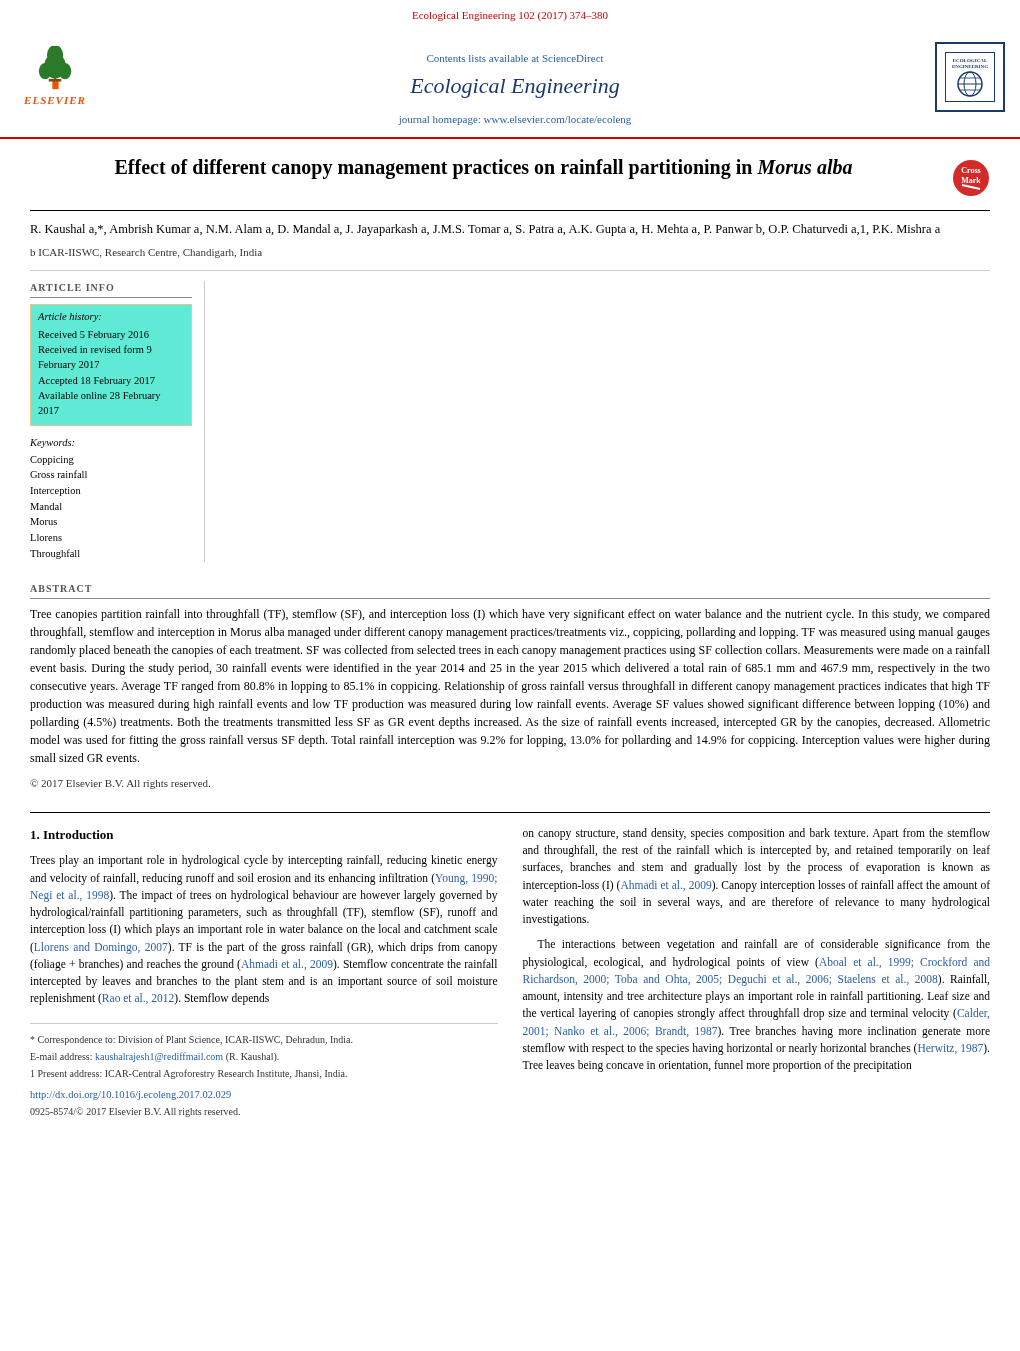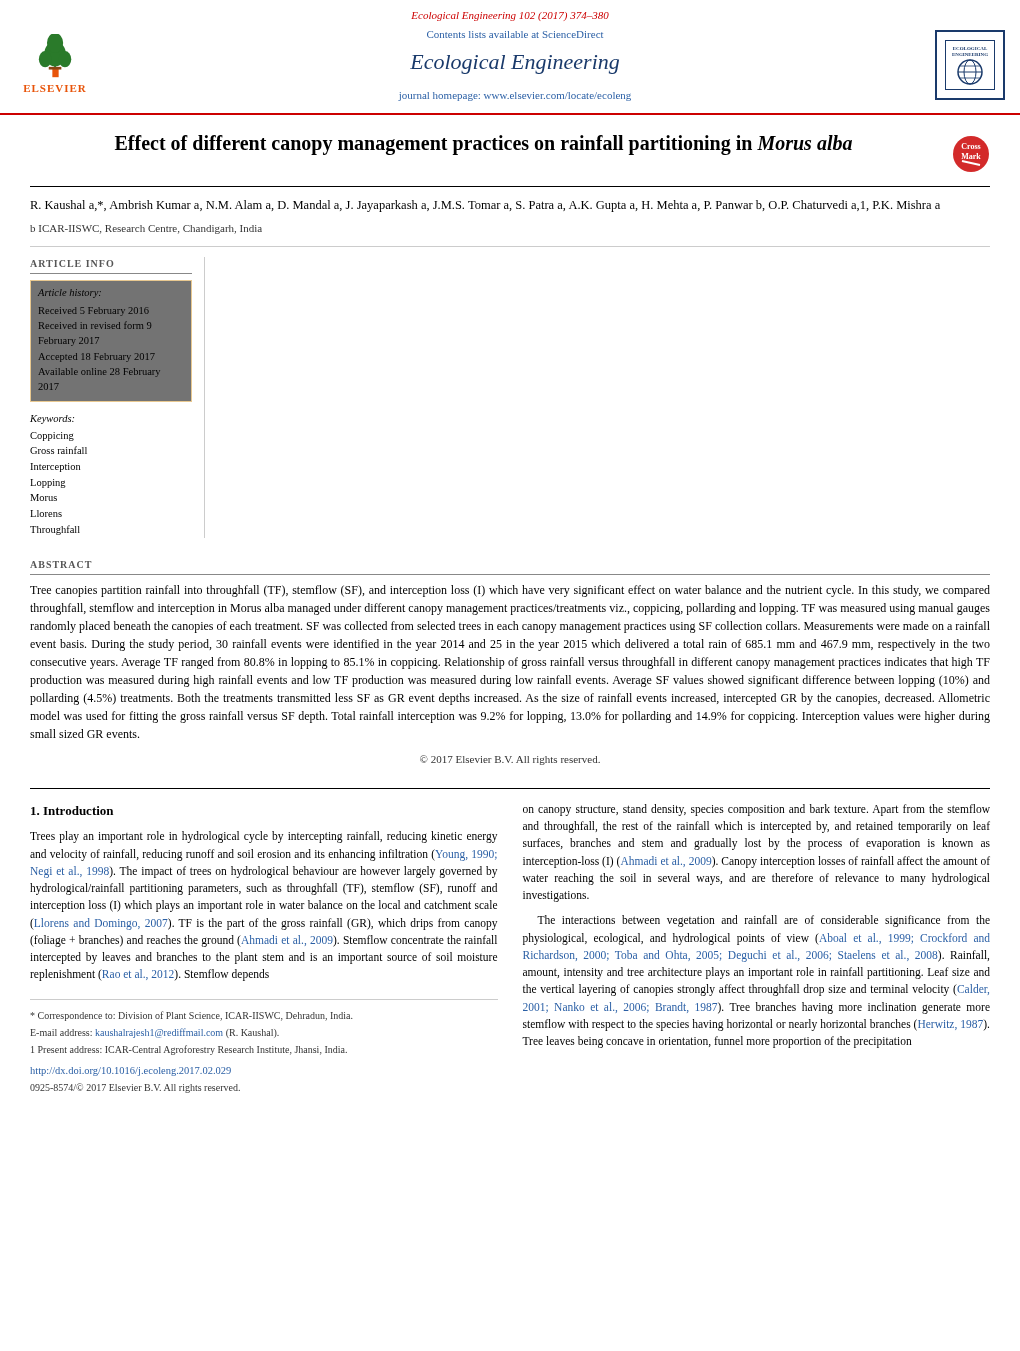--- a/index.html
+++ b/index.html
@@ -22,20 +22,21 @@
       display: flex;
       align-items: center;
       justify-content: space-between;
       padding: 0 15px 6px 15px;
     }
     .elsevier-logo {
       display: flex;
       flex-direction: column;
       align-items: center;
       width: 80px;
+      font-style: italic;
     }
     .elsevier-tree {
       width: 55px;
       height: 45px;
     }
     .elsevier-text {
       font-size: 11px;
       font-weight: bold;
       color: #e8540a;
       letter-spacing: 1px;
@@ -43,20 +44,21 @@
     }
     .journal-center {
       flex: 1;
       text-align: center;
     }
     .sciencedirect-link {
       font-size: 11px;
       color: #2a5fa5;
       display: block;
       margin-bottom: 4px;
+      margin-top: 24px;
     }
     .journal-title-header {
       font-size: 22px;
       font-style: italic;
       color: #1a3a6b;
       font-family: 'Times New Roman', serif;
       font-weight: normal;
     }
     .journal-homepage {
       font-size: 11px;
@@ -76,21 +78,20 @@
       font-weight: bold;
       color: #1a3a6b;
       text-align: center;
       padding: 4px;
     }
     .journal-citation {
       text-align: center;
       font-size: 11px;
       color: #c00;
       margin-bottom: 4px;
-      font-style: italic;
     }
 
     
     .main-content {
       padding: 15px 30px;
     }
 
     
     .article-title-section {
       display: flex;
@@ -149,21 +150,21 @@
       font-size: 10px;
       font-weight: bold;
       letter-spacing: 1px;
       text-transform: uppercase;
       color: #555;
       margin-bottom: 6px;
       border-bottom: 1px solid #888;
       padding-bottom: 2px;
     }
     .article-history {
-      background: #737373;
+      background: #5eead4;
       border: 1px solid #e8c890;
       padding: 5px 7px;
       font-size: 10.5px;
       margin-bottom: 10px;
     }
     .article-history .hist-title {
       font-style: italic;
       font-size: 10.5px;
       margin-bottom: 3px;
     }
@@ -183,21 +184,21 @@
     
     .abstract-section {
       font-size: 12px;
       line-height: 1.5;
       text-align: justify;
     }
     .abstract-text {
       margin-bottom: 8px;
     }
     .copyright-line {
-      text-align: center;
+      text-align: left;
       font-size: 11px;
       color: #333;
       margin-top: 6px;
     }
 
     
     .body-section {
       margin-top: 20px;
       border-top: 1px solid #000;
       padding-top: 12px;
@@ -325,21 +326,21 @@
         <p>Received in revised form 9 February 2017</p>
         <p>Accepted 18 February 2017</p>
         <p>Available online 28 February 2017</p>
       </div>
 
       <div class="keywords-section">
         <div class="kw-title">Keywords:</div>
         <p>Coppicing</p>
         <p>Gross rainfall</p>
         <p>Interception</p>
-        <p>Lopping</p>
+        <p>Mandal</p>
         <p>Morus</p>
         <p>Llorens</p>
         <p>Throughfall</p>
       </div>
     </div>
 
     <div class="right-col">
       <div class="section-label">ABSTRACT</div>
       <div class="abstract-section">
         <p class="abstract-text">Tree canopies partition rainfall into throughfall (TF), stemflow (SF), and interception loss (I) which have very significant effect on water balance and the nutrient cycle. In this study, we compared throughfall, stemflow and interception in Morus alba managed under different canopy management practices/treatments viz., coppicing, pollarding and lopping. TF was measured using manual gauges randomly placed beneath the canopies of each treatment. SF was collected from selected trees in each canopy management practices using SF collection collars. Measurements were made on a rainfall event basis. During the study period, 30 rainfall events were identified in the year 2014 and 25 in the year 2015 which delivered a total rain of 685.1 mm and 467.9 mm, respectively in the two consecutive years. Average TF ranged from 80.8% in lopping to 85.1% in coppicing. Relationship of gross rainfall versus throughfall in different canopy management practices indicates that high TF production was measured during high rainfall events and low TF production was measured during low rainfall events. Average SF values showed significant difference between lopping (10%) and pollarding (4.5%) treatments. Both the treatments transmitted less SF as GR event depths increased. As the size of rainfall events increased, intercepted GR by the canopies, decreased. Allometric model was used for fitting the gross rainfall versus SF depth. Total rainfall interception was 9.2% for lopping, 13.0% for pollarding and 14.9% for coppicing. Interception values were higher during small sized GR events.</p>

